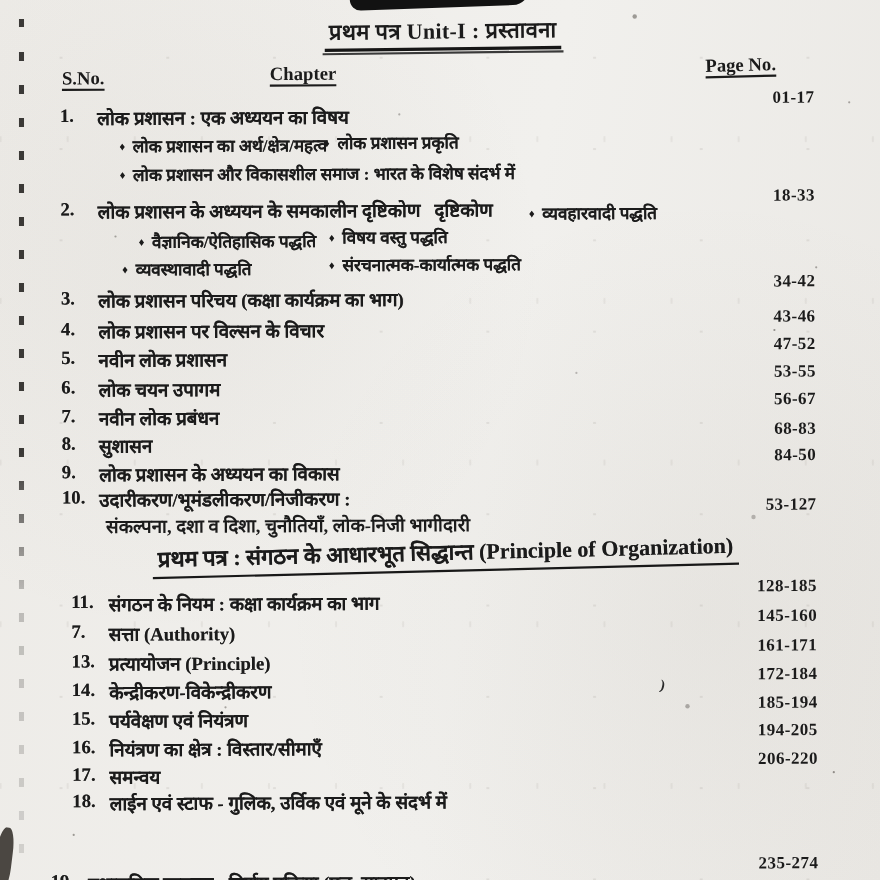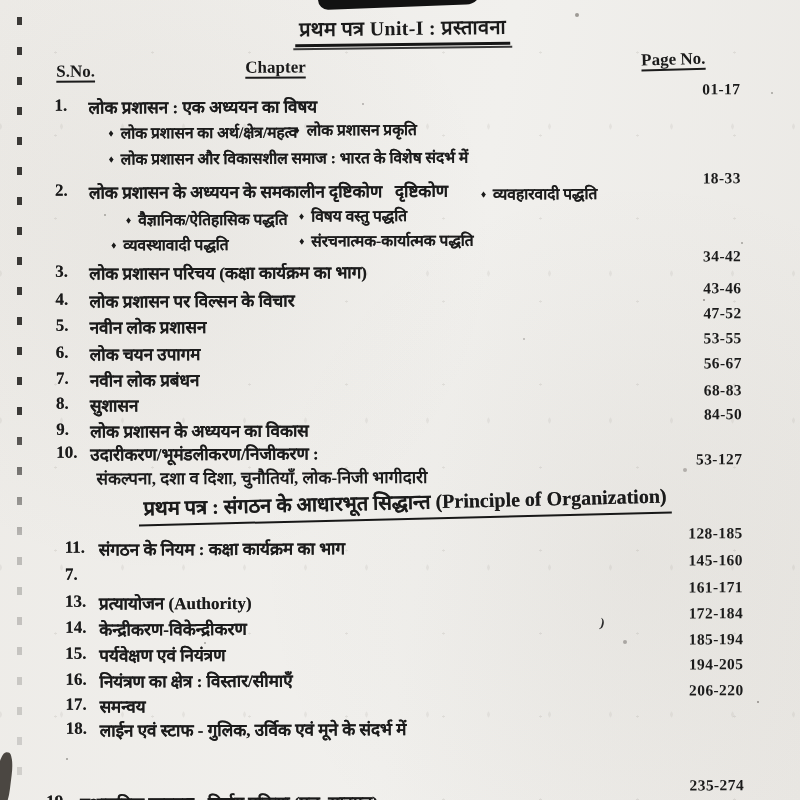--- a/index.html
+++ b/index.html
@@ -148,24 +148,25 @@
       <span class="ttl">उदारीकरण/भूमंडलीकरण/निजीकरण :</span>
     </div>
   <div class="sub10">संकल्पना, दशा व दिशा, चुनौतियाँ, लोक-निजी भागीदारी</div>
 
   <div class="row rB" style="top:536px">
       <span class="num">11.</span>
       <span class="ttl">संगठन के नियम : कक्षा कार्यक्रम का भाग</span>
     </div>
   <div class="row rB" style="top:563px">
       <span class="num">7.</span>
+      <span class="ttl">सत्ता (Authority)</span>
     </div>
   <div class="row rB" style="top:590px">
       <span class="num">13.</span>
-      <span class="ttl">प्रत्यायोजन (Authority)</span>
+      <span class="ttl">प्रत्यायोजन (Principle)</span>
     </div>
   <div class="row rB" style="top:616px">
       <span class="num">14.</span>
       <span class="ttl">केन्द्रीकरण-विकेन्द्रीकरण</span>
     </div>
   <div class="row rB" style="top:642px">
       <span class="num">15.</span>
       <span class="ttl">पर्यवेक्षण एवं नियंत्रण</span>
     </div>
   <div class="row rB" style="top:668px">

